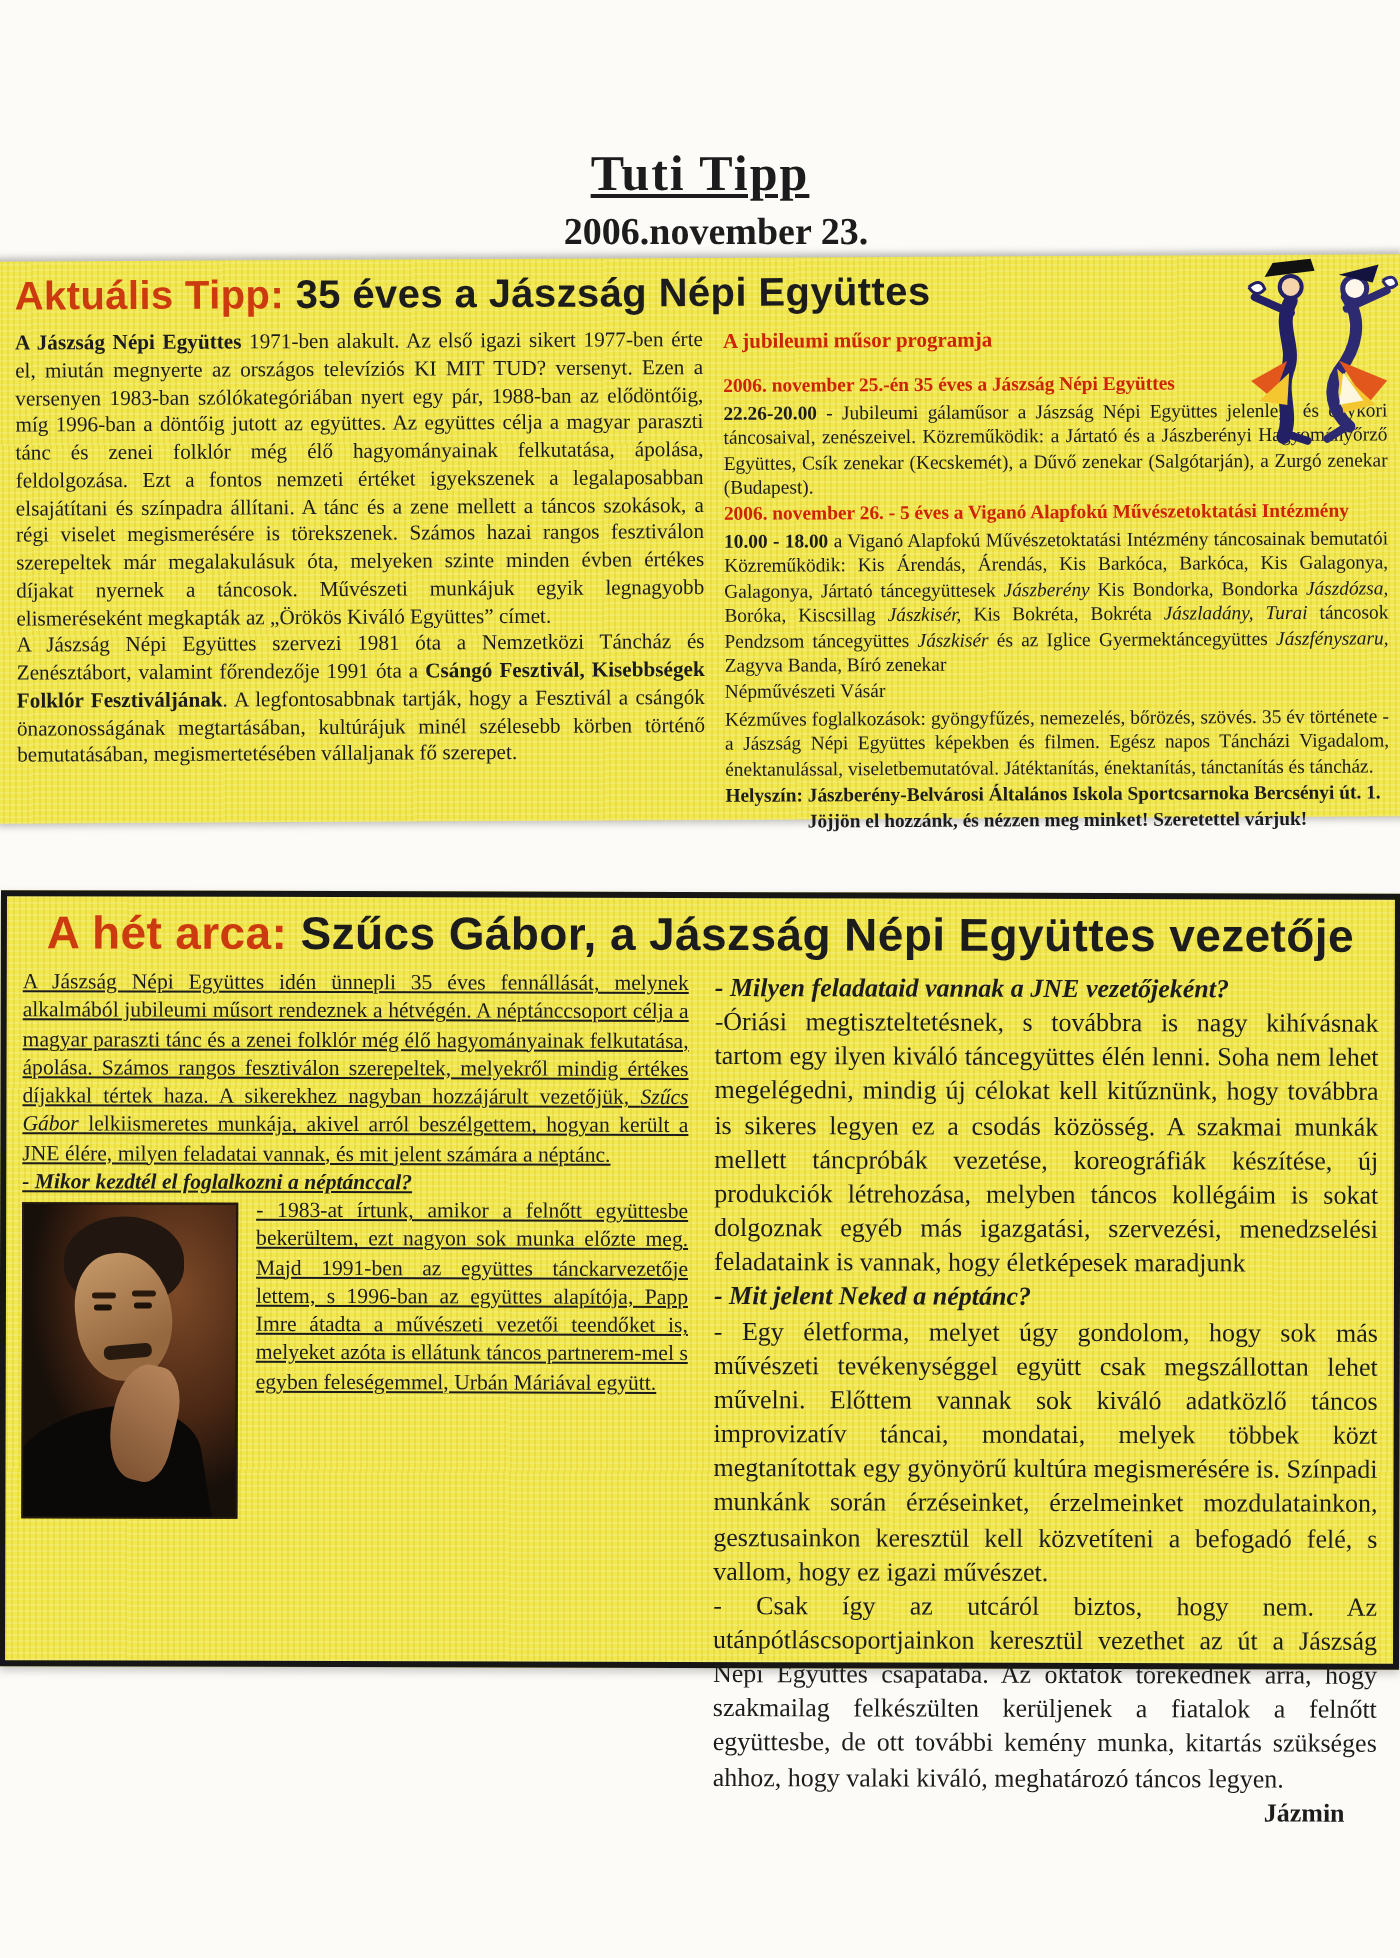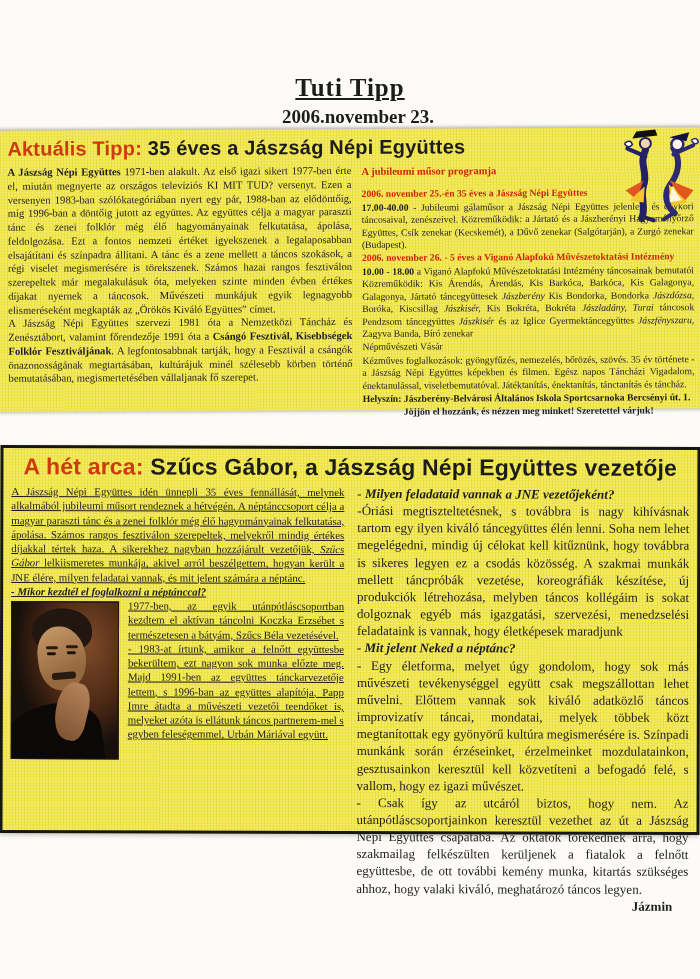--- a/index.html
+++ b/index.html
@@ -78,21 +78,21 @@
       <span class="red">Aktuális Tipp:</span><span> 35 éves a Jászság Népi Együttes</span>
     </div>
     <div class="c1-cols">
       <div class="c1-left">
         <p><span class="b">A Jászság Népi Együttes</span><span> 1971-ben alakult. Az első igazi sikert 1977-ben érte el, miután megnyerte az országos televíziós KI MIT TUD? versenyt. Ezen a versenyen 1983-ban szólókategóriában nyert egy pár, 1988-ban az elődöntőig, míg 1996-ban a döntőig jutott az együttes. Az együttes célja a magyar paraszti tánc és zenei folklór még élő hagyományainak felkutatása, ápolása, feldolgozása. Ezt a fontos nemzeti értéket igyekszenek a legalaposabban elsajátítani és színpadra állítani. A tánc és a zene mellett a táncos szokások, a régi viselet megismerésére is törekszenek. Számos hazai rangos fesztiválon szerepeltek már megalakulásuk óta, melyeken szinte minden évben értékes díjakat nyernek a táncosok. Művészeti munkájuk egyik legnagyobb elismeréseként megkapták az „Örökös Kiváló Együttes” címet.</span></p>
         <p><span>A Jászság Népi Együttes szervezi 1981 óta a Nemzetközi Táncház és Zenésztábort, valamint főrendezője 1991 óta a </span><span class="b">Csángó Fesztivál, Kisebbségek Folklór Fesztiváljának</span><span>. A legfontosabbnak tartják, hogy a Fesztivál a csángók önazonosságának megtartásában, kultúrájuk minél szélesebb körben történő bemutatásában, megismertetésében vállaljanak fő szerepet.</span></p>
       </div>
       <div class="c1-right">
         <p class="rh prog">A jubileumi műsor programja</p>
         <p class="rh ev1">2006. november 25.-én  35 éves a Jászság Népi Együttes</p>
-        <p><span class="b">17.00-40.00</span><span> - Jubileumi gálaműsor a Jászság Népi Együttes jelenlegi és egykori táncosaival, zenészeivel. Közreműködik: a Jártató és a Jászberényi Hagyományőrző Együttes, Csík zenekar (Kecskemét), a Dűvő zenekar (Salgótarján), a Zurgó zenekar (Budapest).</span></p>
+        <p><span class="b">22.26-20.00</span><span> - Jubileumi gálaműsor a Jászság Népi Együttes jelenlegi és egykori táncosaival, zenészeivel. Közreműködik: a Jártató és a Jászberényi Hagyományőrző Együttes, Csík zenekar (Kecskemét), a Dűvő zenekar (Salgótarján), a Zurgó zenekar (Budapest).</span></p>
         <p class="rh">2006. november 26. - 5 éves a Viganó Alapfokú Művészetoktatási Intézmény</p>
         <p><span class="b">10.00 - 18.00</span><span> a Viganó Alapfokú Művészetoktatási Intézmény táncosainak bemutatói Közreműködik: Kis Árendás, Árendás, Kis Barkóca, Barkóca, Kis Galagonya, Galagonya, Jártató táncegyüttesek </span><span class="it">Jászberény</span><span> Kis Bondorka, Bondorka </span><span class="it">Jászdózsa,</span><span> Boróka, Kiscsillag </span><span class="it">Jászkisér,</span><span> Kis Bokréta, Bokréta </span><span class="it">Jászladány, Turai</span><span> táncosok Pendzsom táncegyüttes </span><span class="it">Jászkisér</span><span> és az Iglice Gyermektáncegyüttes </span><span class="it">Jászfényszaru,</span><span> Zagyva Banda, Bíró zenekar</span></p>
         <p>Népművészeti Vásár</p>
         <p>Kézműves foglalkozások: gyöngyfűzés, nemezelés, bőrözés, szövés. 35 év története - a Jászság Népi Együttes képekben és filmen. Egész napos Táncházi Vigadalom, énektanulással, viseletbemutatóval. Játéktanítás, énektanítás, tánctanítás és táncház.</p>
         <p class="helyszin">Helyszín: Jászberény-Belvárosi Általános Iskola Sportcsarnoka Bercsényi út. 1.</p>
         <p class="invite">Jöjjön el hozzánk, és nézzen meg minket! Szeretettel várjuk!</p>
       </div>
     </div>
 
     <svg class="logo" viewBox="0 0 80 95" aria-hidden="true">
@@ -134,21 +134,20 @@
               <div class="ph-hair"></div>
               <div class="ph-face"></div>
               <div class="ph-brow1"></div>
               <div class="ph-brow2"></div>
               <div class="ph-eye1"></div>
               <div class="ph-eye2"></div>
               <div class="ph-mustache"></div>
               <div class="ph-suit"></div>
               <div class="ph-hand"></div>
             </div>
-            <p>1977-ben, az egyik utánpótláscsoportban kezdtem el aktívan táncolni Koczka Erzsébet s természetesen a bátyám, Szűcs Béla vezetésével.</p>
             <p>- 1983-at írtunk, amikor a felnőtt együttesbe bekerültem, ezt nagyon sok munka előzte meg. Majd 1991-ben az együttes tánckarvezetője lettem, s 1996-ban az együttes alapítója, Papp Imre átadta a művészeti vezetői teendőket is, melyeket azóta is ellátunk táncos partnerem-mel s egyben feleségemmel, Urbán Máriával együtt.</p>
           </div>
         </div>
         <div class="c2-right">
           <p class="q">- Milyen feladataid vannak a JNE vezetőjeként?</p>
           <p>-Óriási megtiszteltetésnek, s továbbra is nagy kihívásnak tartom egy ilyen kiváló táncegyüttes élén lenni. Soha nem lehet megelégedni, mindig új célokat kell kitűznünk, hogy továbbra is sikeres legyen ez a csodás közösség. A szakmai munkák mellett  táncpróbák vezetése, koreográfiák készítése, új produkciók létrehozása, melyben táncos kollégáim is sokat dolgoznak  egyéb más igazgatási, szervezési, menedzselési feladataink is vannak, hogy életképesek maradjunk</p>
           <p class="q">- Mit jelent Neked a néptánc?</p>
           <p>- Egy életforma, melyet úgy gondolom, hogy sok más művészeti tevékenységgel együtt csak megszállottan lehet művelni. Előttem vannak sok kiváló adatközlő táncos improvizatív táncai, mondatai, melyek többek közt megtanítottak egy gyönyörű kultúra megismerésére is. Színpadi munkánk során érzéseinket, érzelmeinket mozdulatainkon, gesztusainkon keresztül kell közvetíteni a befogadó felé, s vallom, hogy ez igazi művészet.</p>
           <p>- Csak így az utcáról biztos, hogy nem. Az utánpótláscsoportjainkon keresztül vezethet az út a Jászság Népi Együttes csapatába. Az oktatók törekednek arra, hogy szakmailag felkészülten kerüljenek a fiatalok a felnőtt együttesbe, de ott további kemény munka, kitartás szükséges ahhoz, hogy valaki kiváló, meghatározó táncos legyen.</p>
           <p class="byline">Jázmin</p>

